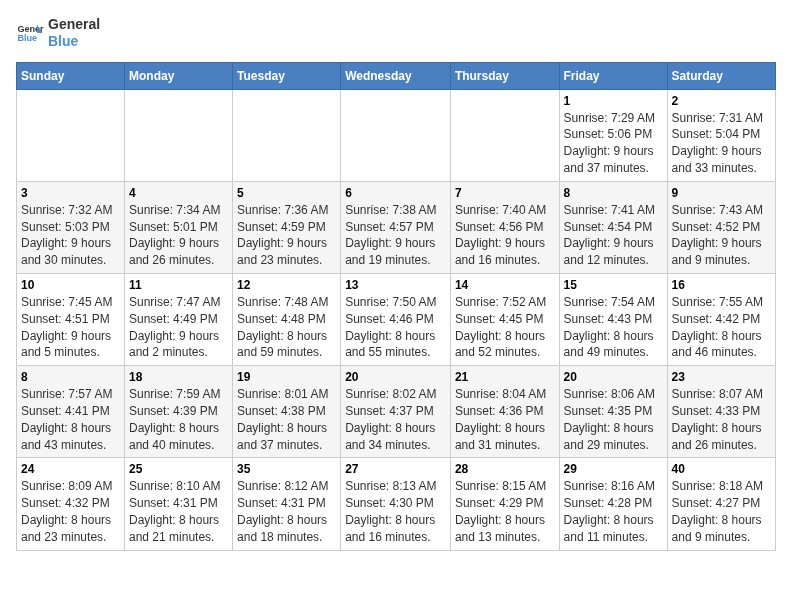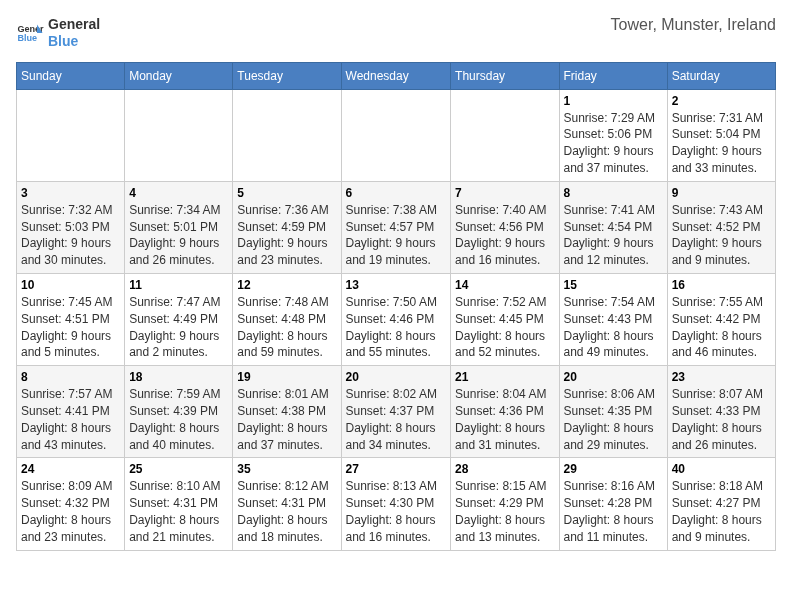--- a/index.html
+++ b/index.html
@@ -41,21 +41,21 @@
       width: 100%;
       border-collapse: collapse;
       font-size: 11px;
     }
     thead tr th {
       background-color: #4a7fc1;
       color: #fff;
       padding: 6px 4px;
       text-align: left;
       font-size: 12px;
-      font-weight: normal;
+      font-weight: bold;
       border: 1px solid #3a6aa0;
     }
     tbody tr td {
       border: 1px solid #ccc;
       vertical-align: top;
       padding: 4px;
       height: 80px;
       width: 113px;
       background: #fff;
     }
@@ -85,21 +85,20 @@
       <text x="2" y="18" font-size="13" font-weight="bold" fill="#333" font-family="Arial">General</text>
       <text x="2" y="32" font-size="13" font-weight="bold" fill="#4a90d9" font-family="Arial">Blue</text>
       <polygon points="30,8 38,20 30,20" fill="#4a90d9"></polygon>
     </svg>
     <div>
       <div style="font-size:14px; font-weight:bold; color:#333; line-height:1.2;">General</div>
       <div style="font-size:14px; font-weight:bold; color:#4a90d9; line-height:1.2;">Blue</div>
     </div>
   </div>
   <div class="title-section">
-    <div class="calendar-subtitle">Tower, Munster, Ireland</div>
   </div>
 </div>
 
 <table>
   <thead>
     <tr>
       <th>Sunday</th>
       <th>Monday</th>
       <th>Tuesday</th>
       <th>Wednesday</th>

